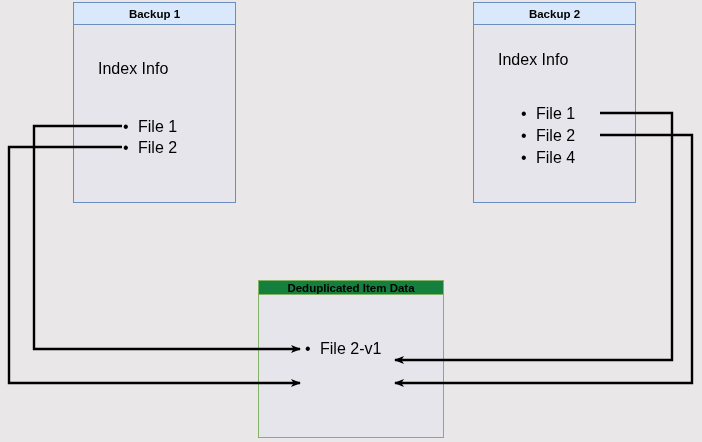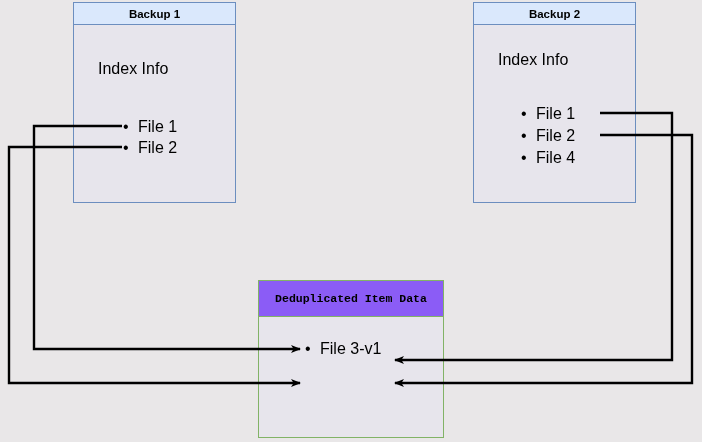--- a/index.html
+++ b/index.html
@@ -41,24 +41,23 @@
     display: flex;
     align-items: center;
     justify-content: center;
   }
   .box.blue > .box-header {
     height: 22px;
     background: #dae8fc;
     border-bottom: 1.6px solid #6c8ebf;
   }
   .box.green > .box-header {
-    height: 36px;
-    background: #8b5cf6;
+    height: 14px;
+    background: #15803d;
     border-bottom: 1.6px solid #82b366;
-    font-family: Liberation Mono, monospace;
   }
   .box-title {
     position: absolute;
     font-size: 16px;
     color: #000;
     white-space: nowrap;
   }
   .file-list {
     position: absolute;
     margin: 0;
@@ -137,17 +136,17 @@
       <li>File 2</li>
       <li>File 4</li>
     </ul>
   </div>
 
   <div class="box green" style="left:258px; top:280px; width:186px; height:158px;">
     <div class="box-header">
       <span>Deduplicated Item Data</span>
     </div>
     <ul class="file-list wide" style="left:46px; top:57px;">
-      <li>File 3-v1</li>
+      <li>File 2-v1</li>
     </ul>
   </div>
 
 </div>
 
 </body></html>

